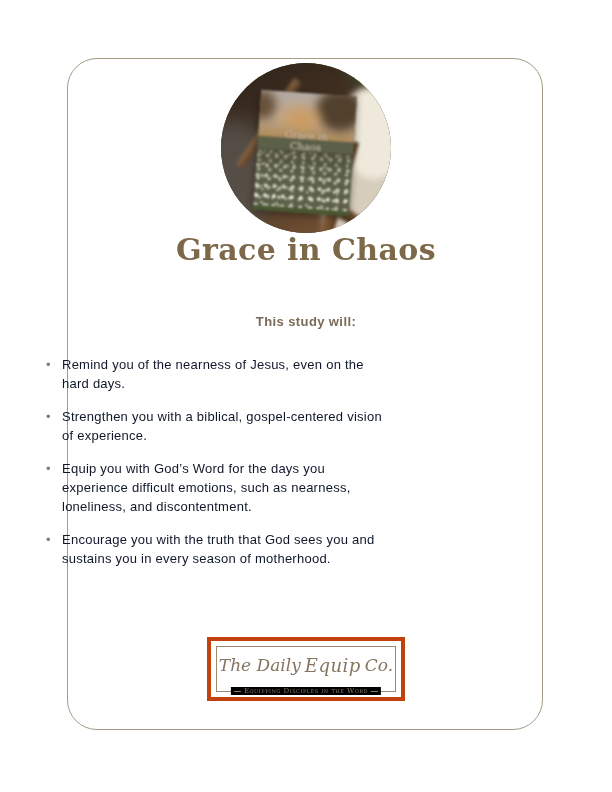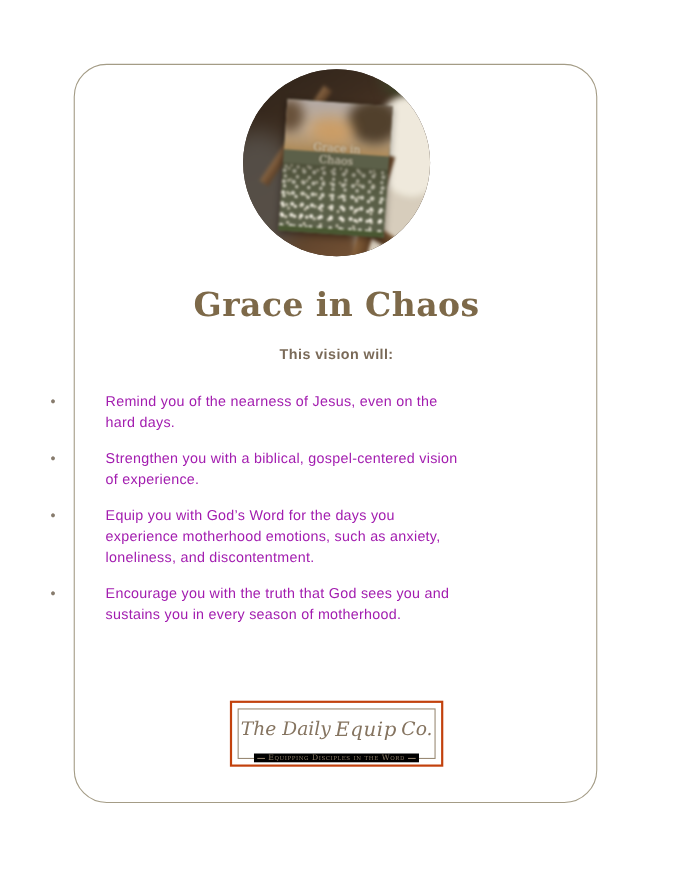--- a/index.html
+++ b/index.html
@@ -33,32 +33,32 @@
   .field{left:0;right:0;top:58px;bottom:0;background-color:#5b6047;
     background-image:
       linear-gradient(rgba(66,66,42,.55),rgba(84,90,58,.18) 42%,rgba(0,0,0,0) 72%),
       radial-gradient(circle at 3px 3px,#eee9db 1.3px,transparent 1.8px),
       radial-gradient(circle at 6px 5px,#e4decb 1.1px,transparent 1.6px),
       radial-gradient(circle at 2px 7px,#f2eee2 1.5px,transparent 2.1px),
       radial-gradient(circle at 8px 2px,#d8d2bd 1px,transparent 1.5px);
     background-size:100% 100%,11px 9px,13px 11px,9px 10px,15px 13px;}
   .grass{left:0;right:0;bottom:0;height:5px;background:#48572e;}
   
-  .title{position:absolute;left:0;right:0;top:260px;margin:0;text-align:center;
+  .title{position:absolute;left:0;right:0;top:232px;margin:0;text-align:center;
          font-family:"DejaVu Serif",serif;font-weight:600;font-size:30px;line-height:36px;
          color:#7d6949;letter-spacing:.4px;}
   .heading{position:absolute;left:0;right:0;top:313px;text-align:center;
            font-size:13px;line-height:17px;font-weight:bold;color:#7a6a58;letter-spacing:.4px;}
   .bullets{position:absolute;left:46px;top:355px;width:395px;margin:0;padding:0;list-style:none;}
   .bullets li{display:flex;margin:0 0 14px 0;}
   .dot{width:16px;flex:none;font-size:13px;line-height:19px;color:#877b6d;}
-  .lines{flex:1;font-size:13px;line-height:19px;color:#a21caf;letter-spacing:.25px;white-space:pre-line;margin-left:34px;}
+  .lines{flex:1;font-size:13px;line-height:19px;color:#0f172a;letter-spacing:.25px;white-space:pre-line;}
   
   .logo{position:absolute;left:50%;top:637px;transform:translateX(-50%);
-        width:190px;height:56px;background:#ffffff;border:2px solid #c2410c;z-index:2;}
+        width:190px;height:56px;background:#ffffff;border:4px solid #c2410c;z-index:2;}
   .logo-inner{position:absolute;inset:5px;border:1px solid #9a8a75;}
   .brand{position:absolute;inset:0 0 8px 0;display:flex;align-items:center;justify-content:center;gap:4px;
          font-family:"DejaVu Serif",serif;font-style:italic;font-size:17px;color:#857460;white-space:nowrap;}
   .brand .script{font-size:18px;letter-spacing:.5px;}
   .tagline{position:absolute;left:50%;bottom:0;transform:translate(-50%,50%);
            background:#000000;padding:0 3px;display:flex;align-items:center;gap:3px;
            font-family:"DejaVu Serif",serif;font-size:7px;letter-spacing:.5px;
            font-variant:small-caps;color:#8b7b67;white-space:nowrap;}
   .tagline::before,.tagline::after{content:"";width:7px;height:1px;background:#8b7b67;flex:none;}
 </style>
@@ -86,37 +86,37 @@
       <div class="layer field"></div>
       <div class="layer grass"></div>
       <div class="layer booktitle">Grace in
 Chaos</div>
     </div>
   </div>
 </div>
 
 <h1 class="title">Grace in Chaos</h1>
 
-<div class="heading">This vision will:</div>
+<div class="heading">This study will:</div>
 
 <ul class="bullets">
   <li>
     <span class="dot">•</span>
     <div class="lines">Remind you of the nearness of Jesus, even on the
 hard days.</div>
   </li>
   <li>
     <span class="dot">•</span>
     <div class="lines">Strengthen you with a biblical, gospel-centered vision
 of experience.</div>
   </li>
   <li>
     <span class="dot">•</span>
     <div class="lines">Equip you with God’s Word for the days you
-experience motherhood emotions, such as anxiety,
+experience difficult emotions, such as nearness,
 loneliness, and discontentment.</div>
   </li>
   <li>
     <span class="dot">•</span>
     <div class="lines">Encourage you with the truth that God sees you and
 sustains you in every season of motherhood.</div>
   </li>
 </ul>
 
 <div class="logo">

